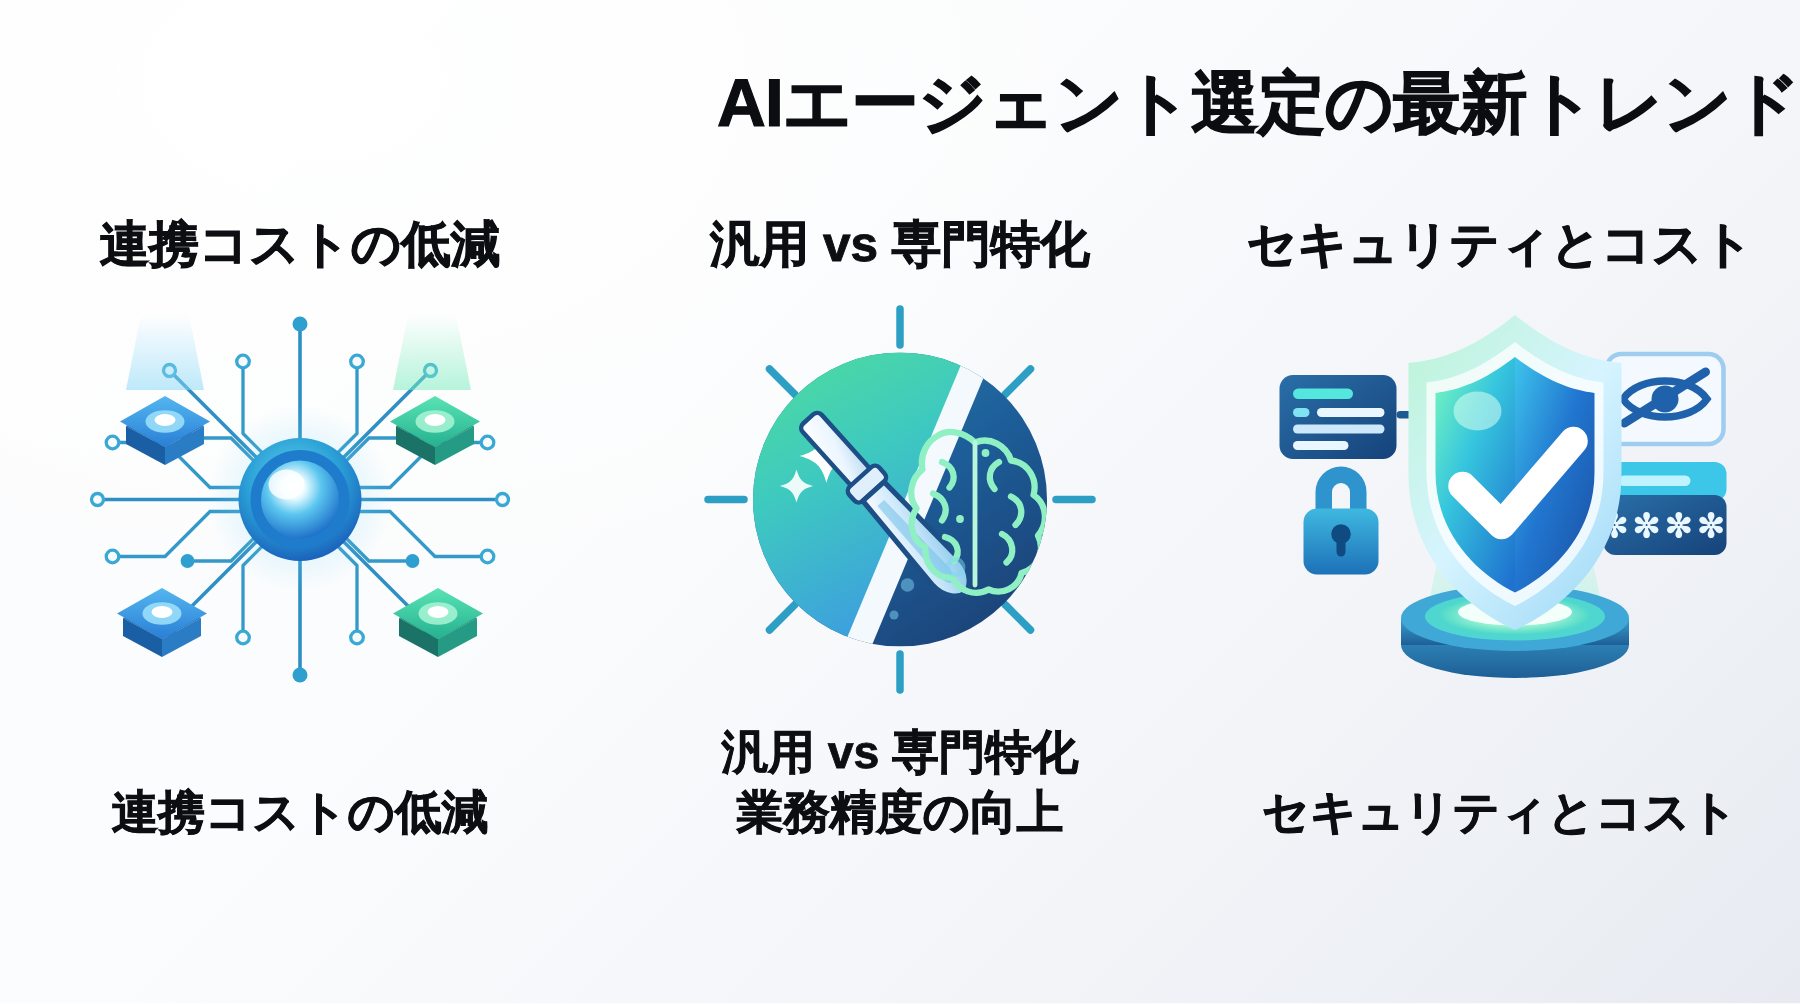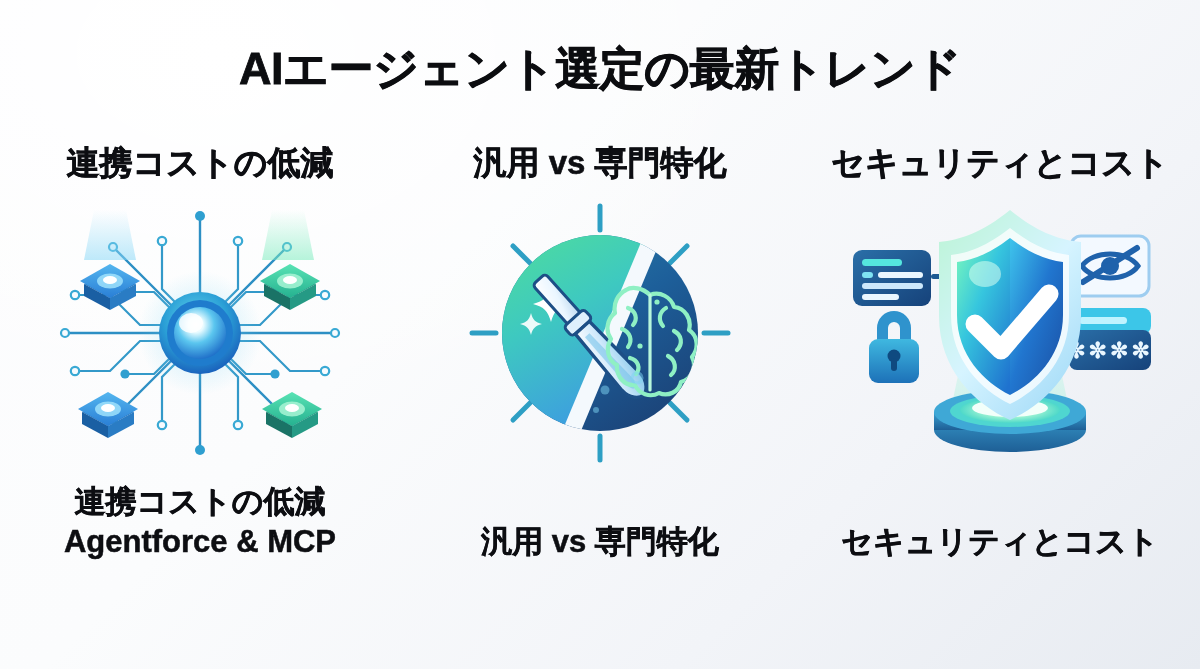--- a/index.html
+++ b/index.html
@@ -11,21 +11,21 @@
   #infographic{
     position:relative;width:1200px;height:669px;
     background:
       radial-gradient(ellipse 900px 600px at 18% 8%, #ffffff 0%, rgba(255,255,255,0) 62%),
       linear-gradient(135deg,#fdfdfe 0%,#fbfcfd 38%,#f2f4f8 72%,#e7ebf1 100%);
   }
 
   
   .title{
     position:absolute;left:0;top:40px;width:1200px;
-    text-align:center;
+    text-align:right;
     font-size:45px;line-height:58px;
     font-weight:700;letter-spacing:-0.5px;
     color:#0c0d10;
     -webkit-text-stroke:0.8px #0c0d10;
   }
 
   
   .cols{position:absolute;left:0;top:140px;width:1200px;height:480px;display:flex;}
   .col{flex:1 1 0;display:flex;flex-direction:column;align-items:center;position:relative;}
 
@@ -194,21 +194,20 @@
           <circle cx="150" cy="135" r="62" fill="url(#orbGlow)"></circle>
           <circle cx="150" cy="135" r="41" fill="url(#orbRing)"></circle>
           <circle cx="150" cy="135" r="33" fill="#1f7ccd"></circle>
           <circle cx="150" cy="135" r="26" fill="url(#orbG)"></circle>
           <ellipse cx="141" cy="125" rx="12" ry="10" fill="#ffffff" opacity="0.82"></ellipse>
         </svg>
       </div>
 
       <div class="caption">
         <span class="l1">連携コストの低減</span>
-        <span class="l2">Agentforce &amp; MCP</span>
       </div>
     </div>
 
     <div class="col">
       <div class="col-head">汎用 vs 専門特化</div>
 
       <div class="art-wrap">
         <svg width="300" height="270" viewBox="0 0 300 270">
           <defs>
             <linearGradient id="leftHalf" x1="0.15" y1="0" x2="0.55" y2="1">
@@ -287,20 +286,21 @@
               <circle cx="155" cy="192" r="4.5"></circle>
               <circle cx="146" cy="212" r="3"></circle>
               <path d="M187 175 a5 5 0 1 0 0.1 0" fill="none" stroke="#7fd3f2" stroke-width="3"></path>
             </g>
           </g>
         </svg>
       </div>
 
       <div class="caption">
         <span class="l1">汎用 vs 専門特化</span>
+        <span class="l2">業務精度の向上</span>
       </div>
     </div>
 
     <div class="col">
       <div class="col-head">セキュリティとコスト</div>
 
       <div class="art-wrap">
         <svg width="330" height="270" viewBox="0 0 330 270">
           <defs>
             <linearGradient id="shOuter" x1="0.1" y1="0" x2="0.9" y2="1">

